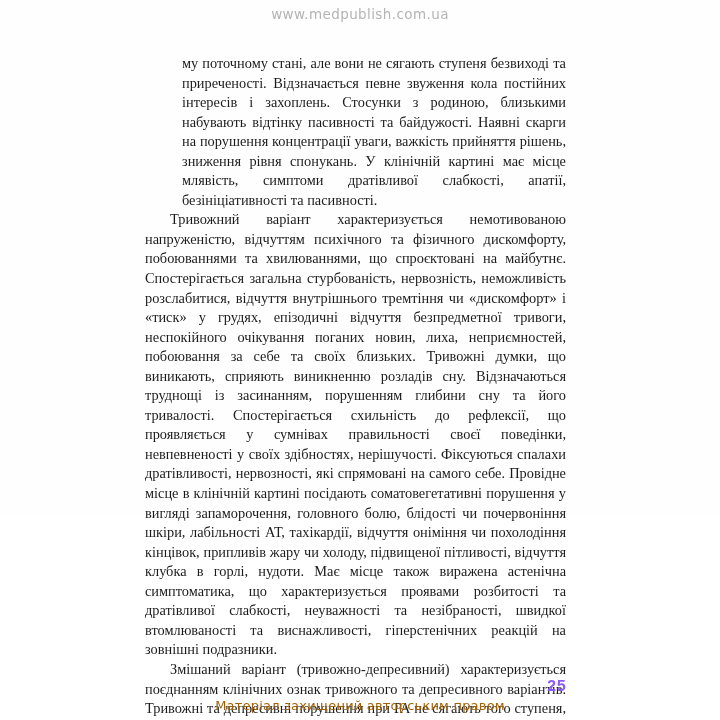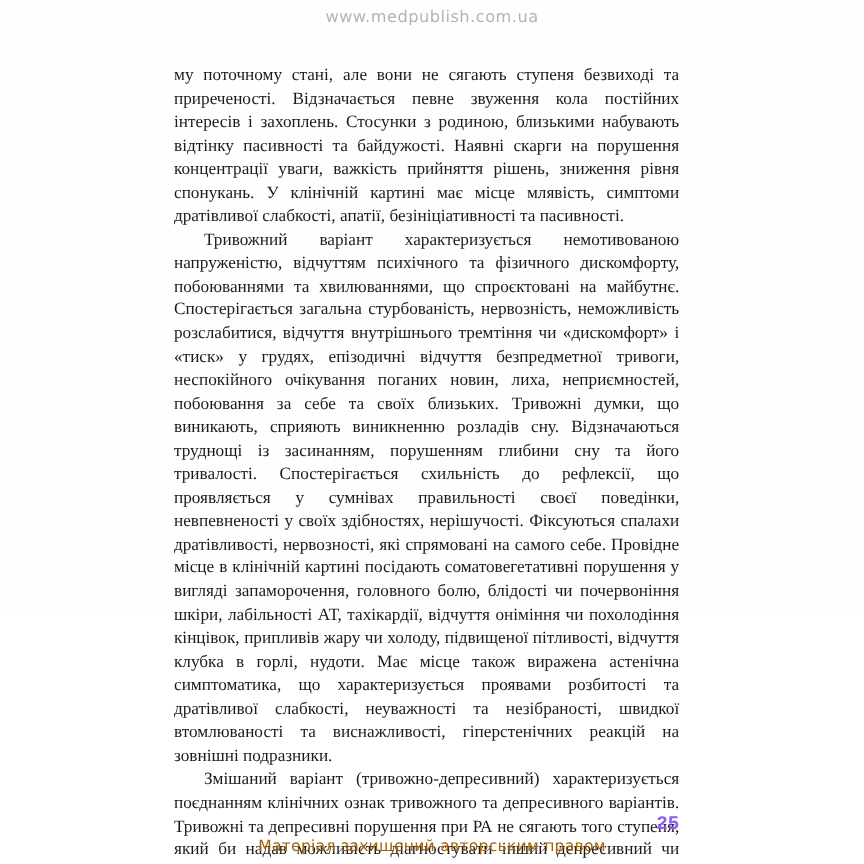--- a/index.html
+++ b/index.html
@@ -88,20 +88,21 @@
     text-justify: inter-word;
     hyphens: manual;
     color: #1b1b1b;
   }
   .body-text p {
     margin: 0;
     text-indent: 25px;
   }
   .body-text p.cont {
     text-indent: 0;
+    margin-left: 37px;
   }
   .it {
   }
 
   
   .page-number {
     position: absolute;
     top: 678px;
     left: 145px;
     width: 421px;

